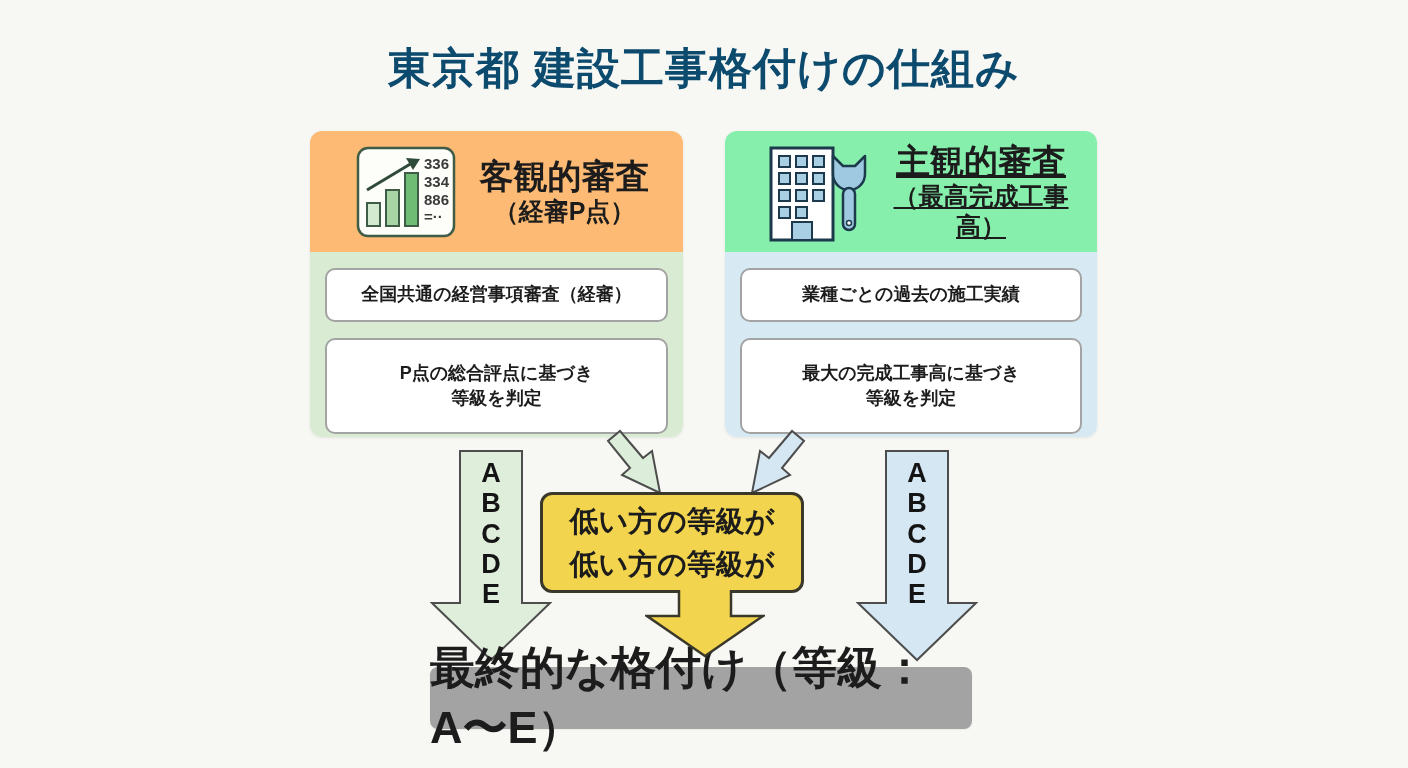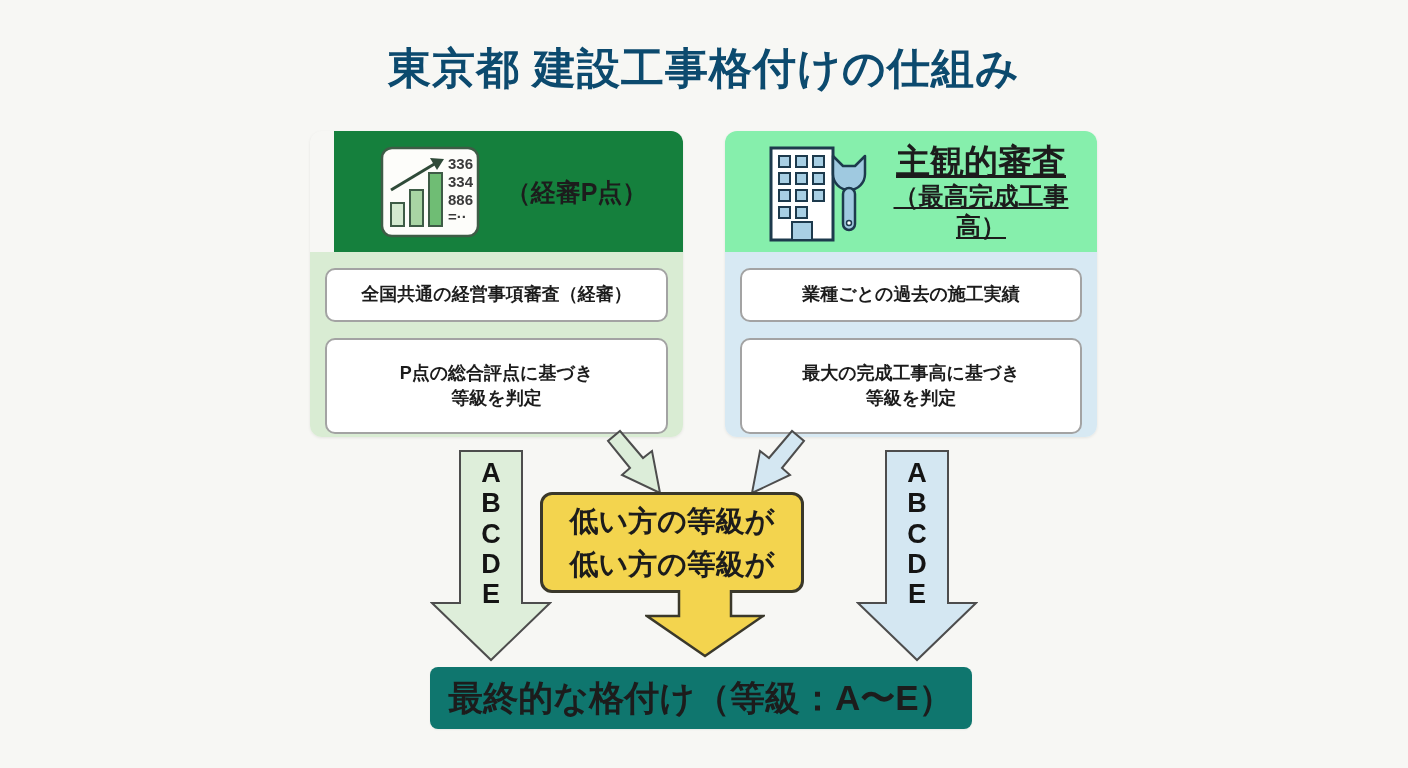--- a/index.html
+++ b/index.html
@@ -36,21 +36,21 @@
     overflow: hidden;
     box-shadow: 0 1px 3px rgba(0,0,0,0.08);
   }
   .card.green { left: 310px; }
   .card.blue  { left: 725px; width: 372px; }
   .card-header {
     height: 121px;
     display: flex;
     align-items: center;
   }
-  .card.green .card-header { background: #15803d; margin-left: 24px; }
+  .card.green .card-header { background: #fdba74; }
   .card.blue  .card-header { background: #86efac; text-decoration: underline; }
   .card.green .card-body { background: #d9ecd3; height: 185px; }
   .card.blue  .card-body { background: #d7e9f3; height: 185px; }
   .icon-wrap {
     flex: 0 0 auto;
     margin-left: 46px;
     display: flex;
     align-items: center;
   }
   .card.blue .icon-wrap { margin-left: 38px; }
@@ -127,26 +127,26 @@
     position: absolute;
     left: 645px; top: 590px;
     width: 120px; height: 70px;
     z-index: 3;
   }
   
   .final-box {
     position: absolute;
     left: 430px; top: 667px;
     width: 542px; height: 62px;
-    background: #0f766e;
+    background: #a3a3a3;
     border-radius: 8px;
     display: flex;
     align-items: center;
     justify-content: center;
-    font-size: 35px;
+    font-size: 45px;
     font-weight: 800;
     box-shadow: 0 1px 2px rgba(0,0,0,0.06);
   }
   .icon-num { font: 800 15px "Liberation Sans","DejaVu Sans",sans-serif; fill: #3a3a3a; }
 </style>
 </head>
 <body>
 
 <div class="canvas">
 
@@ -162,20 +162,21 @@
           <rect x="49" y="27" width="13" height="53" fill="#6fbd74" stroke="#3e5c46" stroke-width="2"></rect>
           <path d="M11 44 L56 17" stroke="#2f4a38" stroke-width="3" fill="none"></path>
           <polygon points="64,13 50,12 57,24" fill="#2f4a38"></polygon>
           <text class="icon-num" x="68" y="23">336</text>
           <text class="icon-num" x="68" y="41">334</text>
           <text class="icon-num" x="68" y="59">886</text>
           <text class="icon-num" x="68" y="76">=··</text>
         </svg>
       </div>
       <div class="head-text">
+        <div class="card-title">客観的審査</div>
         <div class="card-sub">（経審P点）</div>
       </div>
     </div>
     <div class="card-body">
       <div class="white-box one-line">
         <span>全国共通の経営事項審査（経審）</span>
       </div>
       <div class="white-box two-line">
         <span>P点の総合評点に基づき</span>
         <span>等級を判定</span>

